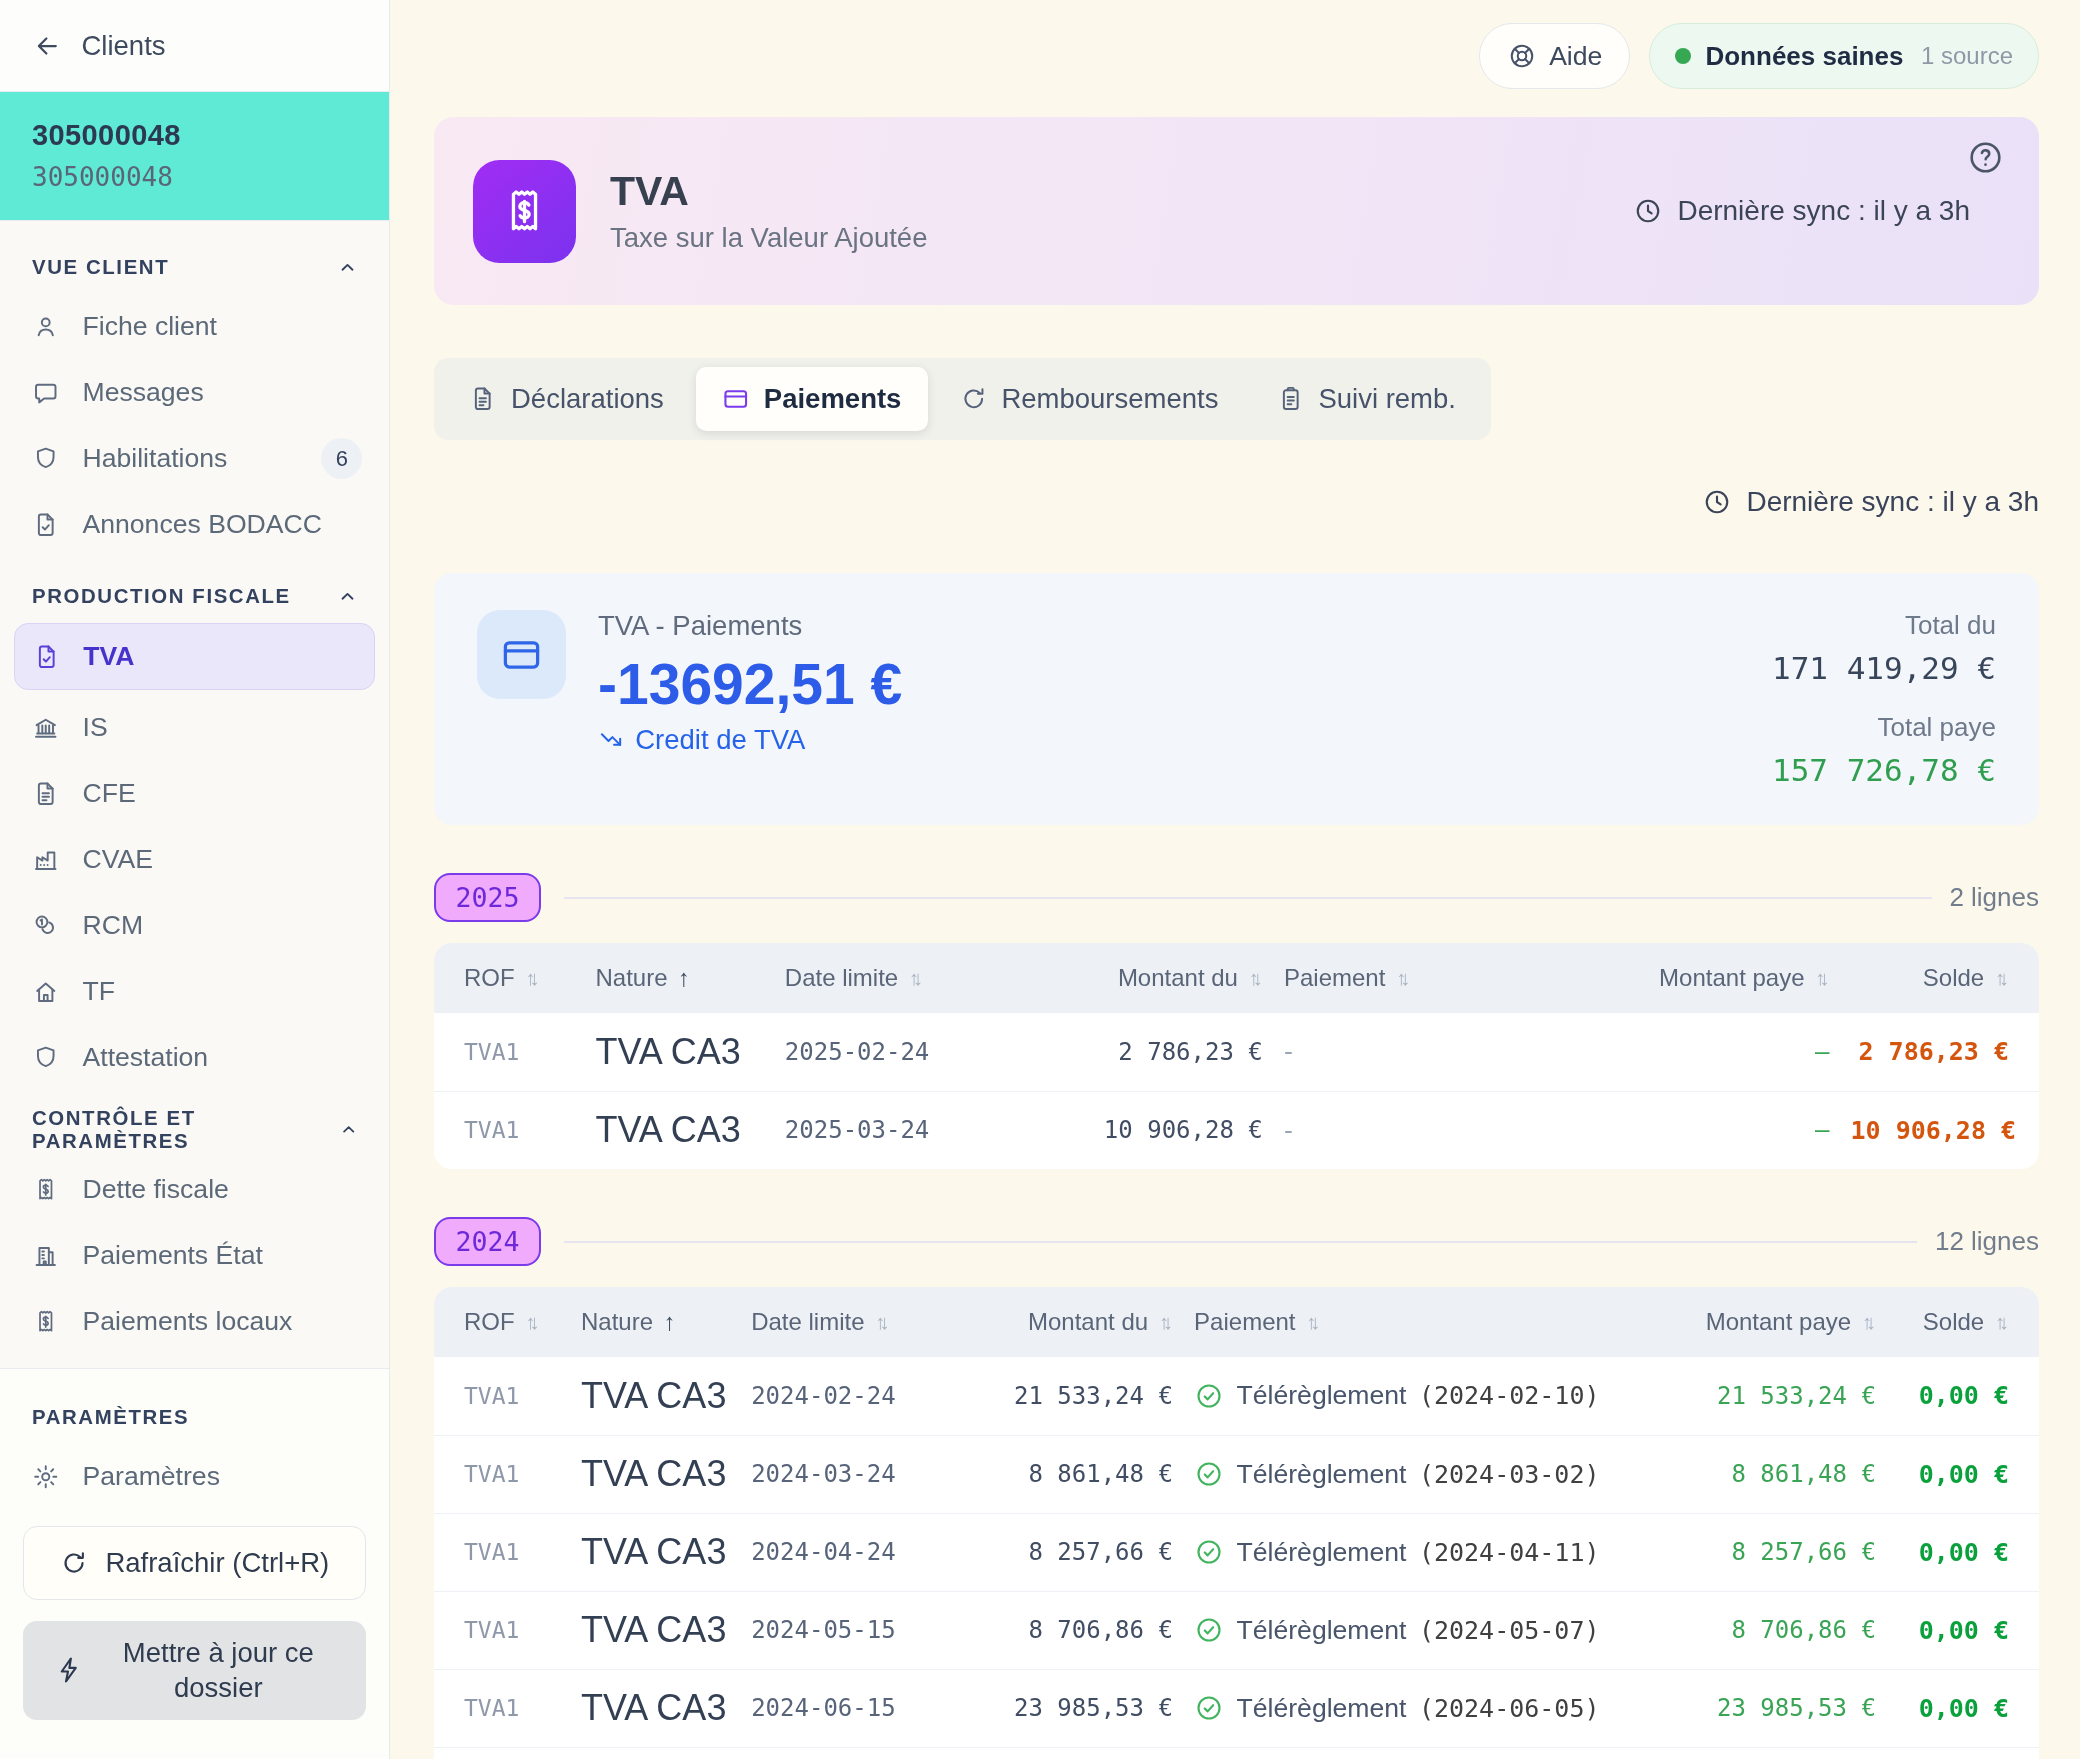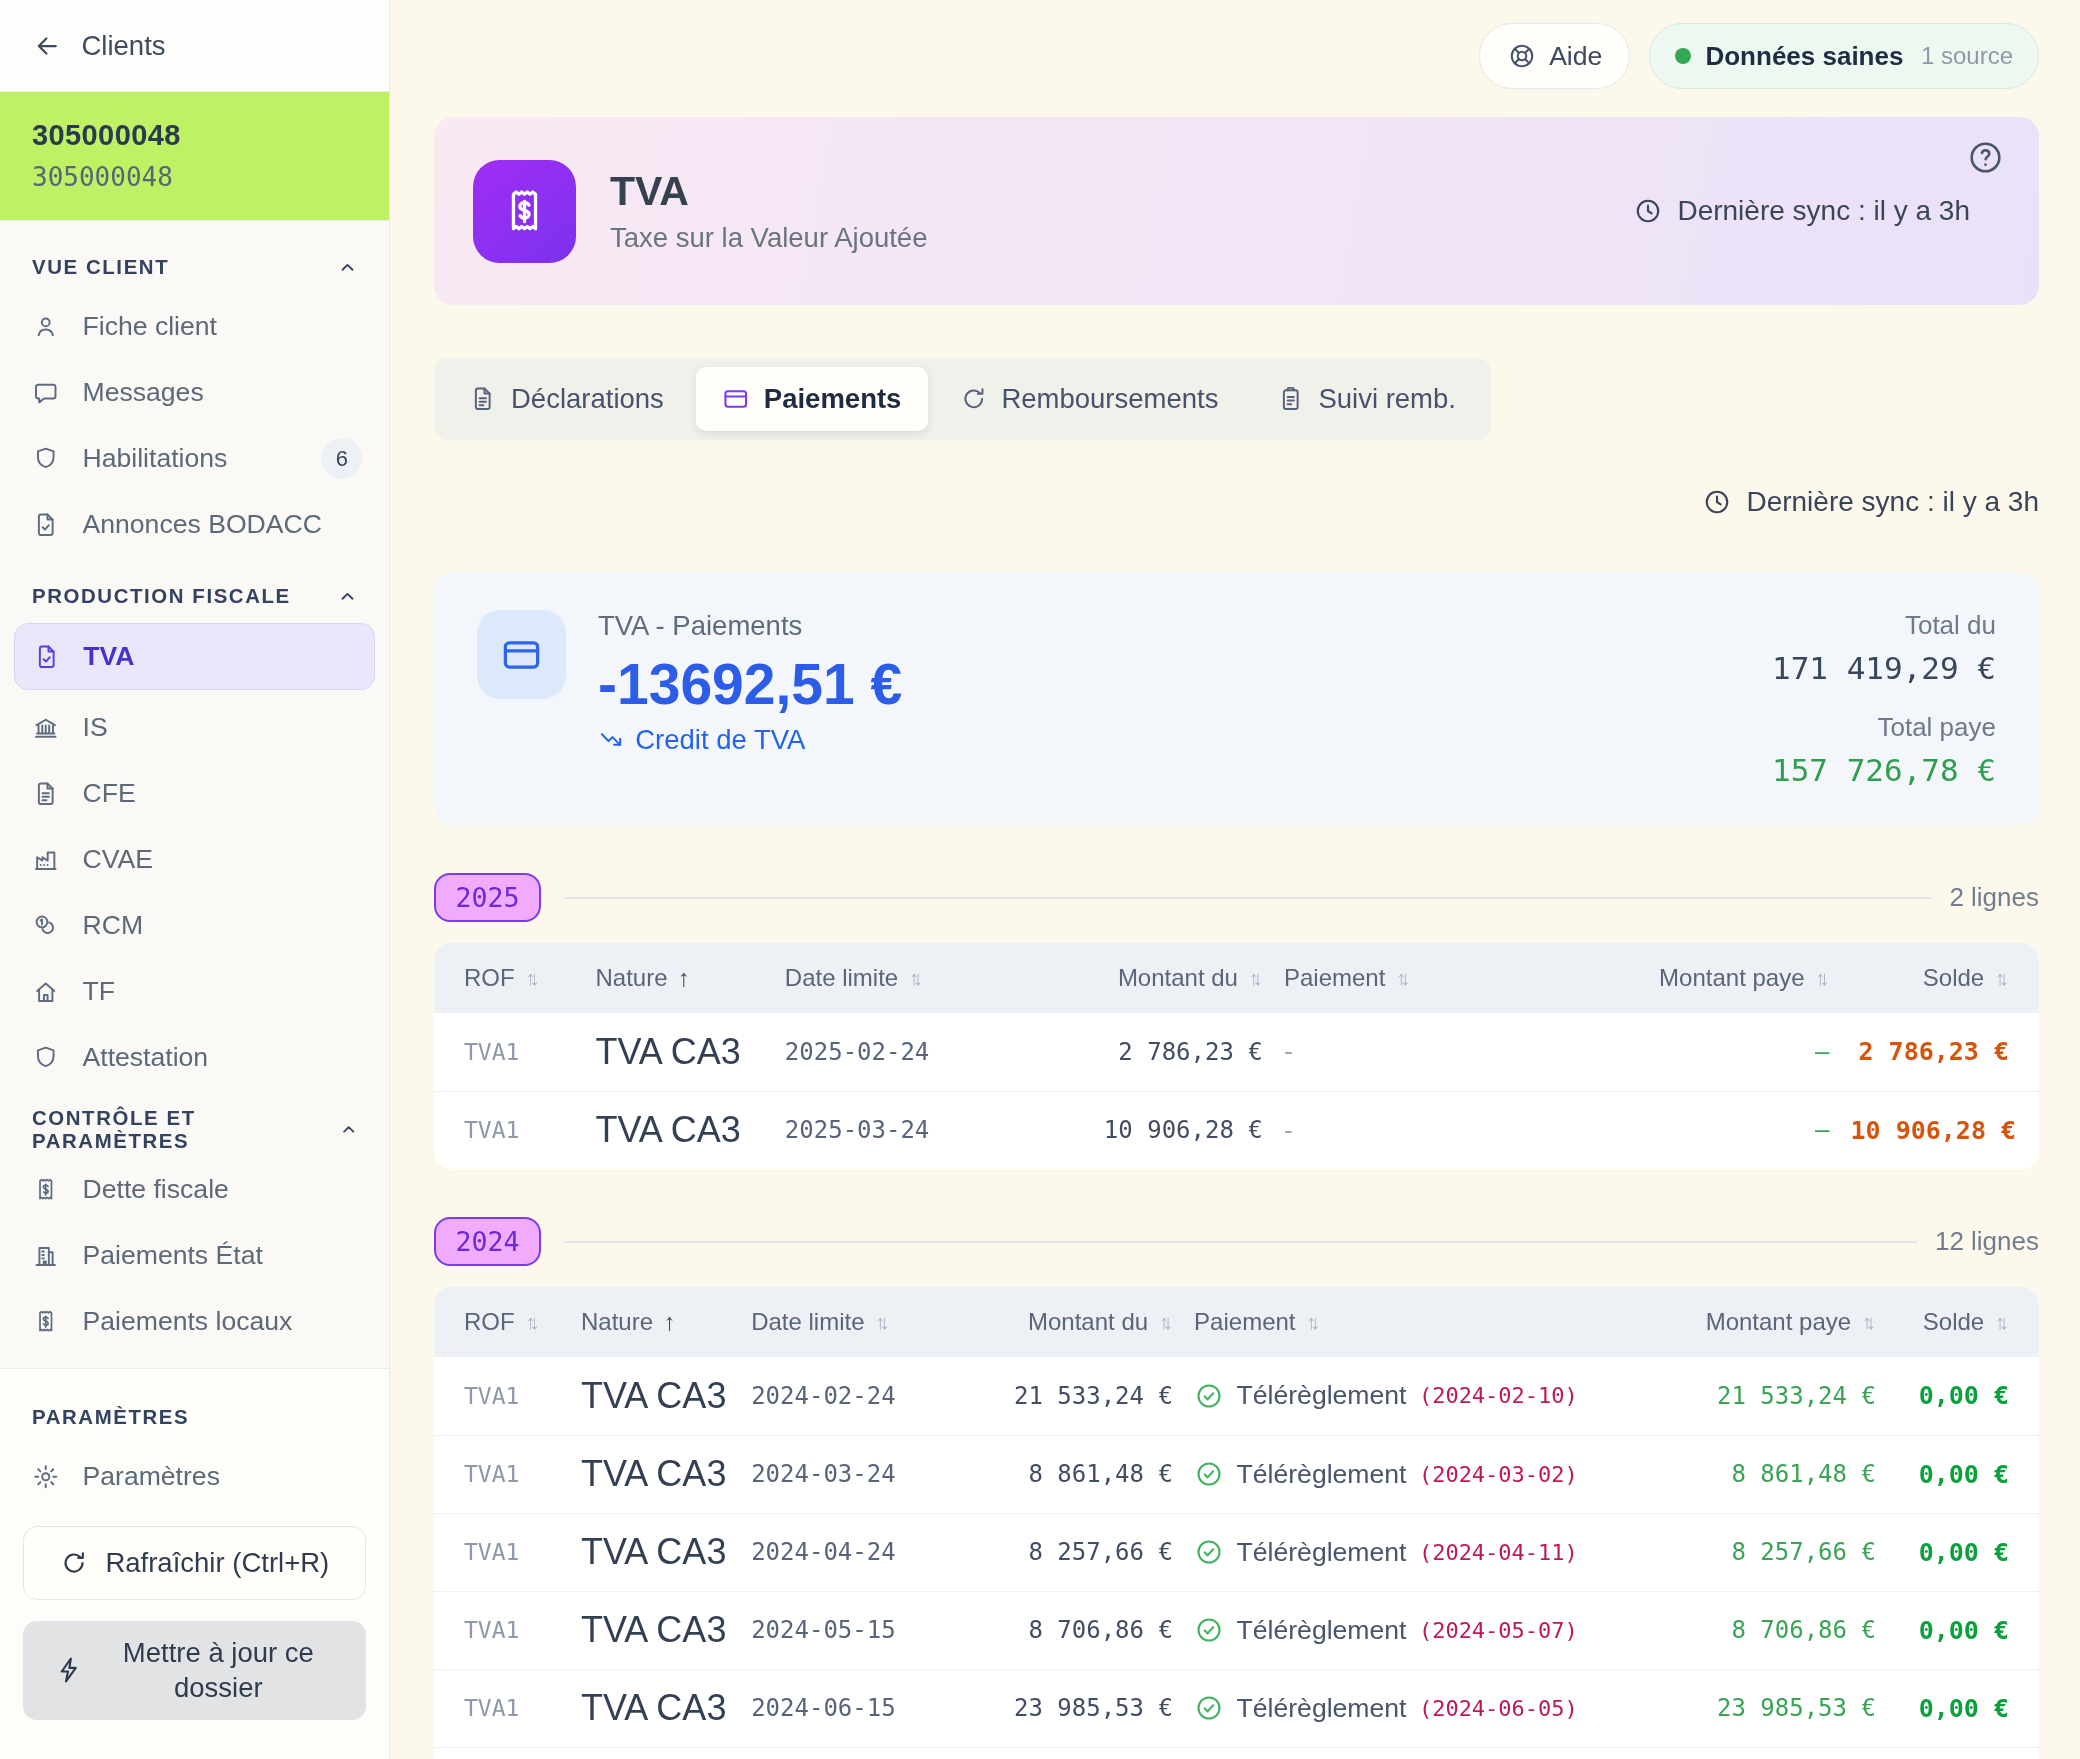--- a/index.html
+++ b/index.html
@@ -6,21 +6,21 @@
   html,body { background:#fdf8ec; }
   body { font-family:"Liberation Sans", sans-serif; color:#3d495d; }
   .mono { font-family:"DejaVu Sans Mono", monospace; }
 
   .app { width:2080px; height:1759px; display:flex; overflow:hidden; background:#fdf8ec; }
 
   
   .sidebar { width:390px; min-width:390px; background:#fbf9f5; border-right:0.9px solid #e7e9ee; display:flex; flex-direction:column; overflow:hidden; }
   .sb-back { height:92px; display:flex; align-items:center; gap:19.5px; padding:0 32px; background:#fdfdfb; border-bottom:0.9px solid #e9ebf1; color:#3e4a5e; font-size:27.5px; cursor:pointer; }
   .sb-back svg { width:30px; height:30px; }
-  .sb-client { padding:26.6px 32px 28px; background:#bef264; border-bottom:0.9px solid #e9ebf1; }
+  .sb-client { padding:26.6px 32px 28px; background:#5eead4; border-bottom:0.9px solid #e9ebf1; }
   .sb-client-name { font-size:29px; font-weight:700; color:#2c3950; letter-spacing:0.4px; }
   .sb-client-code { font-size:26px; color:#5a6678; margin-top:10.6px; }
   .sb-nav { padding-top:7px; }
   .sb-section { display:flex; justify-content:space-between; align-items:center; padding:0 30px 0 32px; font-size:20.4px; font-weight:700; letter-spacing:1.6px; color:#33425f; margin:23px 0 10.6px; height:32px; }
   .sb-section svg { width:23px; height:23px; color:#33425f; }
   .sb-item { height:66px; display:flex; align-items:center; gap:23px; padding:0 26.6px 0 32px; font-size:26.6px; color:#5c6979; cursor:pointer; }
   .sb-item svg { width:27.5px; height:27.5px; flex:none; color:#5f6c80; }
   .sb-item .badge { margin-left:auto; width:41px; height:41px; border-radius:50%; background:#edf1f6; color:#36435c; font-size:22px; display:flex; align-items:center; justify-content:center; }
   .sb-item.active { margin:4.4px 14px; height:67px; border-radius:14px; background:#eae7fa; border:1.8px solid #d9d3f6; padding:0 12.4px 0 17.7px; color:#4533cb; font-weight:600; }
   .sb-item.active svg { color:#5a3fd8; }
@@ -92,21 +92,21 @@
   tbody tr:first-child td { border-top:none; }
   .c-rof { color:#8e98a9; font-size:23px; }
   .c-nature { color:#333f53; font-size:36px; }
   .c-date { color:#58647a; font-size:24px; }
   .c-due { color:#414d63; font-size:24px; text-align:right; }
   .c-pay { font-size:26.6px; color:#49556b; }
   .payflex { display:flex; align-items:center; gap:12.4px; }
   .paycheck { display:inline-flex; }
   .paycheck svg { width:30px; height:30px; color:#42b45f; }
   .pay-dash { color:#9aa4b4; }
-  .pay-date { font-size:22px; color:#be185d; }
+  .pay-date { font-size:25px; color:#404040; }
   .c-paid { color:#3aa455; font-size:24px; text-align:right; }
   .c-solde { font-weight:700; font-size:25px; text-align:right; }
   .solde-due { color:#d4560e; }
   .solde-ok { color:#0aa13c; }
 </style>
 </head>
 <body>
 
 <svg width="0" height="0" style="position:absolute">
   <defs>

